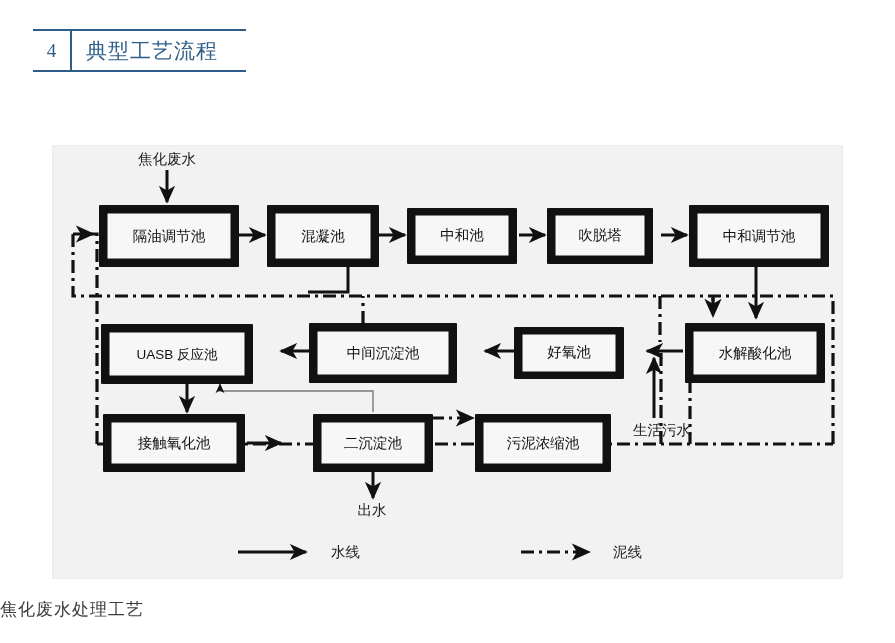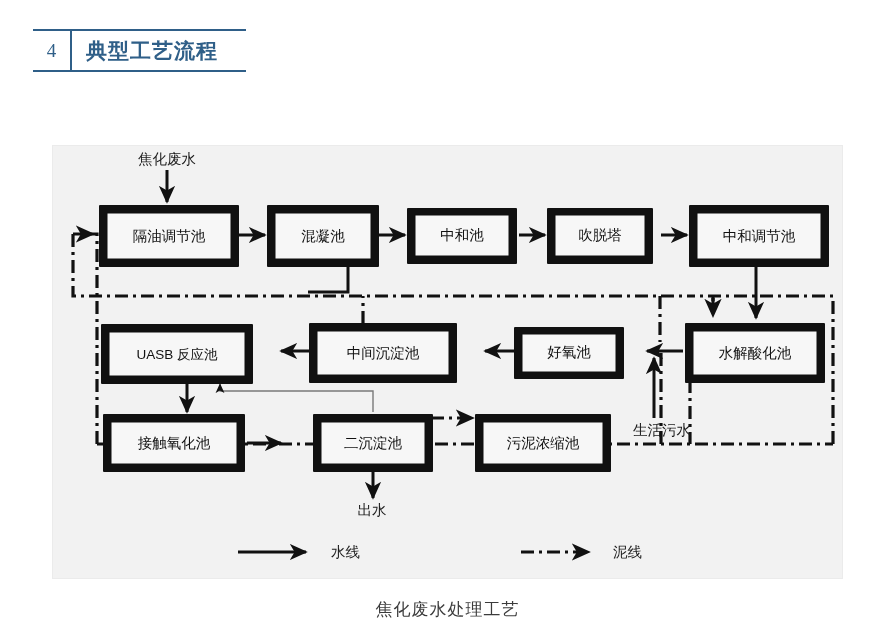--- a/index.html
+++ b/index.html
@@ -37,21 +37,21 @@
     line-height: 1;
   }
   #section-divider {
     width: 2px;
     align-self: stretch;
     background: #2f5f88;
   }
   #section-title {
     padding-left: 14px;
     font-size: 21px;
-    font-weight: bold;
+    font-weight: normal;
     color: #2f5f88;
     letter-spacing: 1px;
     white-space: nowrap;
   }
 
   
   #figure-panel {
     position: absolute;
     left: 52px;
     top: 145px;
@@ -67,21 +67,21 @@
     top: 0;
     display: block;
   }
 
   
   #figure-caption {
     position: absolute;
     left: 0;
     top: 598px;
     width: 895px;
-    text-align: center;
+    text-align: left;
     font-size: 17px;
     color: #3b3b3b;
     letter-spacing: 1px;
   }
 
   
   .node-label {
     font-family: "Liberation Sans", "DejaVu Sans", sans-serif;
     font-size: 14.5px;
     fill: #111111;

